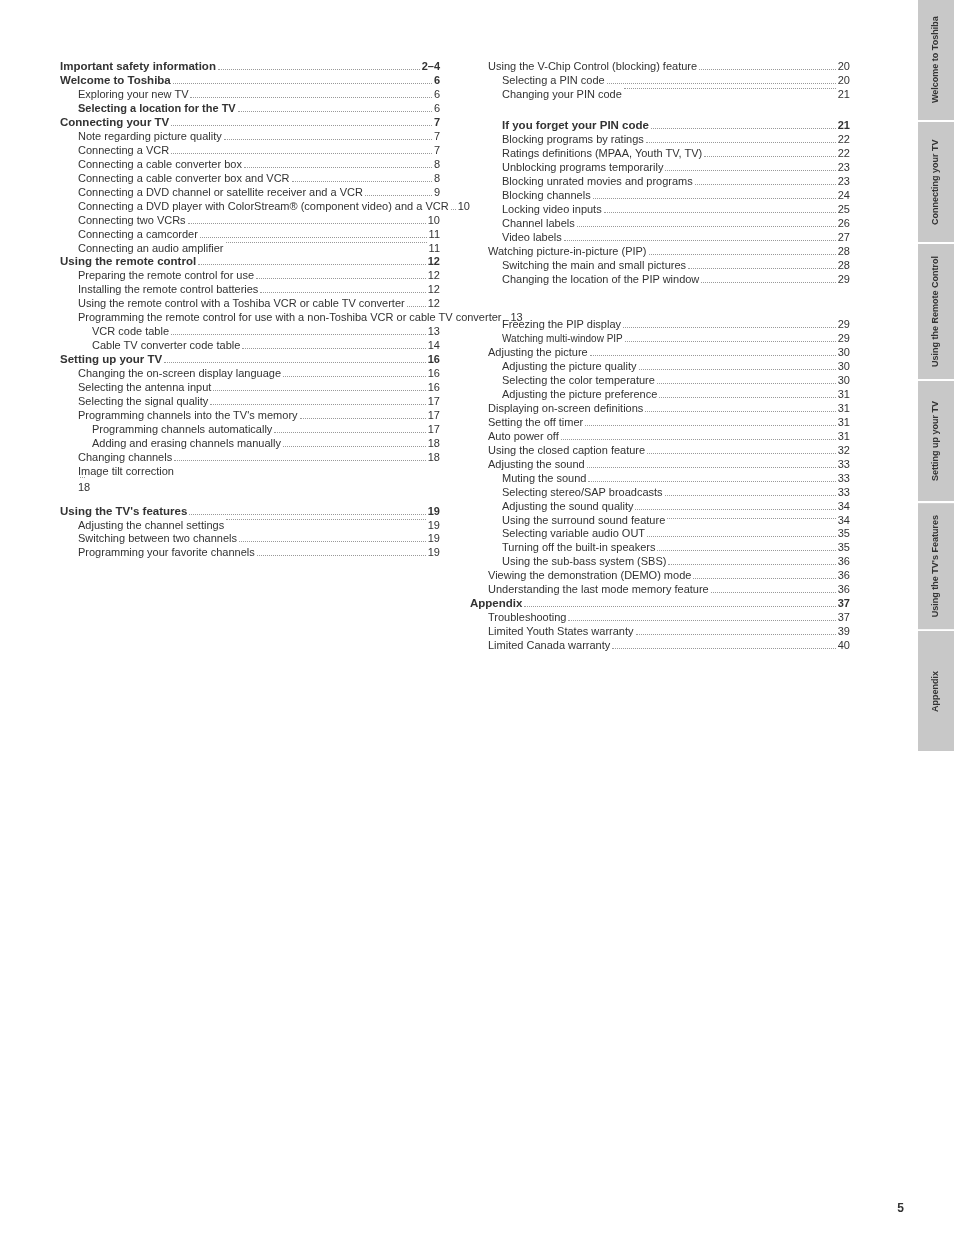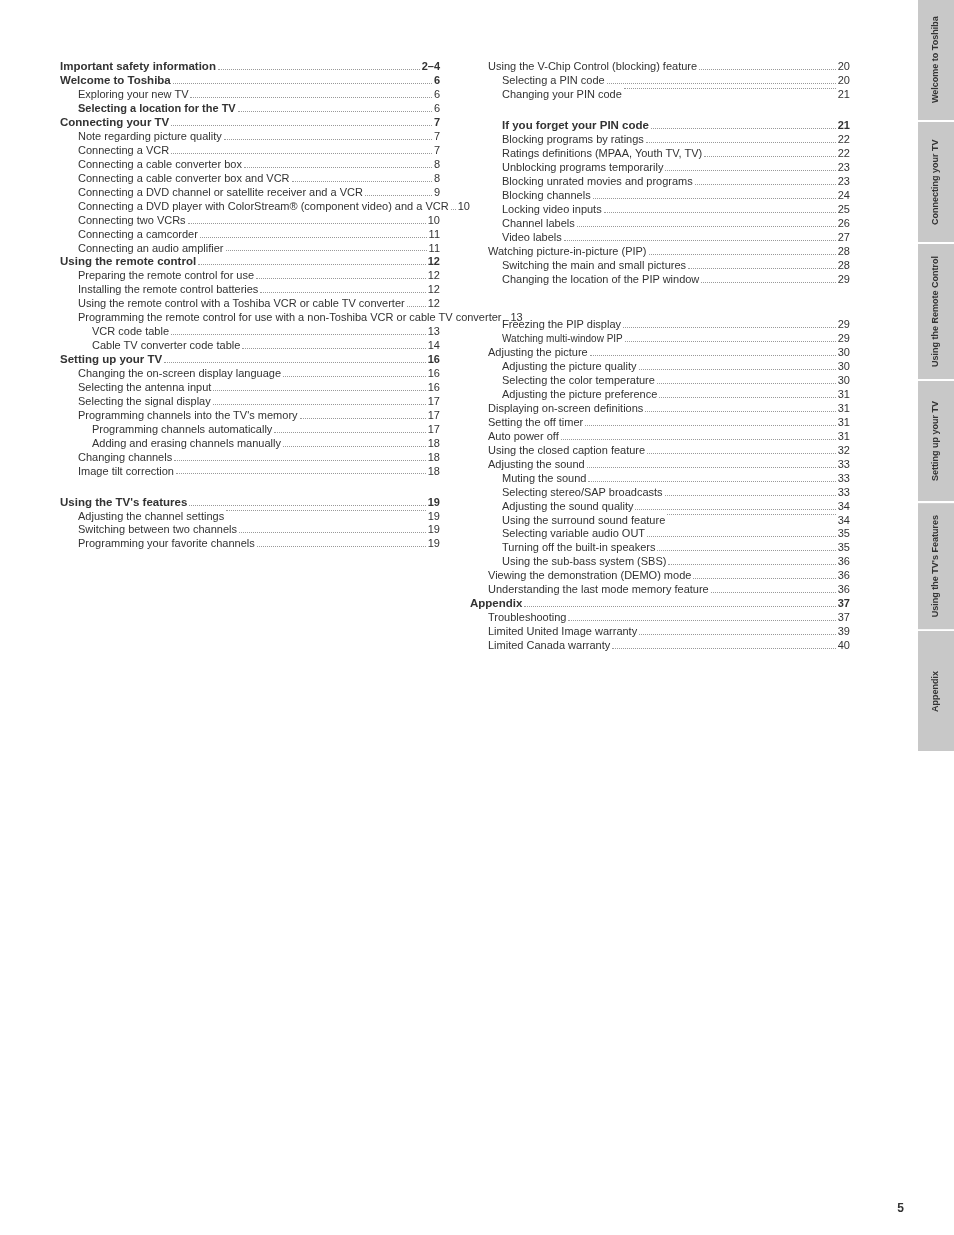--- a/index.html
+++ b/index.html
@@ -140,21 +140,21 @@
           <div style="display: flex; align-items: baseline; width: 100%; margin-bottom: 1px; padding-left: 18px;">
             <span style="font-size: 11px; font-weight: normal; white-space: nowrap; color: rgb(51, 51, 51);">Connecting two VCRs </span>
             <span style="flex: 1 1 0%; border-bottom: 1px dotted rgb(153, 153, 153); margin: 0px 2px 3px; min-width: 5px;"></span>
             <span style="font-size: 11px; font-weight: normal; white-space: nowrap; color: rgb(51, 51, 51);">10</span>
           </div>
           <div style="display: flex; align-items: baseline; width: 100%; margin-bottom: 1px; padding-left: 18px;">
             <span style="font-size: 11px; font-weight: normal; white-space: nowrap; color: rgb(51, 51, 51);">Connecting a camcorder </span>
             <span style="flex: 1 1 0%; border-bottom: 1px dotted rgb(153, 153, 153); margin: 0px 2px 3px; min-width: 5px;"></span>
             <span style="font-size: 11px; font-weight: normal; white-space: nowrap; color: rgb(51, 51, 51);">11</span>
           </div>
-          <div style="display: flex; align-items: flex-end; width: 100%; margin-bottom: 1px; padding-left: 18px;">
+          <div style="display: flex; align-items: flex-start; width: 100%; margin-bottom: 1px; padding-left: 18px;">
             <span style="font-size: 11px; font-weight: normal; white-space: nowrap; color: rgb(51, 51, 51);">Connecting an audio amplifier</span>
             <span style="flex: 1 1 0%; border-bottom: 1px dotted rgb(153, 153, 153); margin: 0px 2px 3px; min-width: 5px;"></span>
             <span style="font-size: 11px; font-weight: normal; white-space: nowrap; color: rgb(51, 51, 51);">11</span>
           </div>
           <div style="display: flex; align-items: baseline; width: 100%; margin-bottom: 1px; padding-left: 0px;">
             <span style="font-size: 11.5px; font-weight: bold; white-space: nowrap; color: rgb(51, 51, 51);">Using the remote control </span>
             <span style="flex: 1 1 0%; border-bottom: 1px dotted rgb(153, 153, 153); margin: 0px 2px 3px; min-width: 5px;"></span>
             <span style="font-size: 11px; font-weight: bold; white-space: nowrap; color: rgb(51, 51, 51);">12</span>
           </div>
           <div style="display: flex; align-items: baseline; width: 100%; margin-bottom: 1px; padding-left: 18px;">
@@ -196,21 +196,21 @@
             <span style="font-size: 11px; font-weight: normal; white-space: nowrap; color: rgb(51, 51, 51);">Changing the on-screen display language </span>
             <span style="flex: 1 1 0%; border-bottom: 1px dotted rgb(153, 153, 153); margin: 0px 2px 3px; min-width: 5px;"></span>
             <span style="font-size: 11px; font-weight: normal; white-space: nowrap; color: rgb(51, 51, 51);">16</span>
           </div>
           <div style="display: flex; align-items: baseline; width: 100%; margin-bottom: 1px; padding-left: 18px;">
             <span style="font-size: 11px; font-weight: normal; white-space: nowrap; color: rgb(51, 51, 51);">Selecting the antenna input </span>
             <span style="flex: 1 1 0%; border-bottom: 1px dotted rgb(153, 153, 153); margin: 0px 2px 3px; min-width: 5px;"></span>
             <span style="font-size: 11px; font-weight: normal; white-space: nowrap; color: rgb(51, 51, 51);">16</span>
           </div>
           <div style="display: flex; align-items: baseline; width: 100%; margin-bottom: 1px; padding-left: 18px;">
-            <span style="font-size: 11px; font-weight: normal; white-space: nowrap; color: rgb(51, 51, 51);">Selecting the signal display </span>
+            <span style="font-size: 11px; font-weight: normal; white-space: nowrap; color: rgb(51, 51, 51);">Selecting the signal quality </span>
             <span style="flex: 1 1 0%; border-bottom: 1px dotted rgb(153, 153, 153); margin: 0px 2px 3px; min-width: 5px;"></span>
             <span style="font-size: 11px; font-weight: normal; white-space: nowrap; color: rgb(51, 51, 51);">17</span>
           </div>
           <div style="display: flex; align-items: baseline; width: 100%; margin-bottom: 1px; padding-left: 18px;">
             <span style="font-size: 11px; font-weight: normal; white-space: nowrap; color: rgb(51, 51, 51);">Programming channels into the TV's memory </span>
             <span style="flex: 1 1 0%; border-bottom: 1px dotted rgb(153, 153, 153); margin: 0px 2px 3px; min-width: 5px;"></span>
             <span style="font-size: 11px; font-weight: normal; white-space: nowrap; color: rgb(51, 51, 51);">17</span>
           </div>
           <div style="display: flex; align-items: baseline; width: 100%; margin-bottom: 1px; padding-left: 32px;">
             <span style="font-size: 11px; font-weight: normal; white-space: nowrap; color: rgb(51, 51, 51);">Programming channels automatically </span>
@@ -220,21 +220,21 @@
           <div style="display: flex; align-items: baseline; width: 100%; margin-bottom: 1px; padding-left: 32px;">
             <span style="font-size: 11px; font-weight: normal; white-space: nowrap; color: rgb(51, 51, 51);">Adding and erasing channels manually </span>
             <span style="flex: 1 1 0%; border-bottom: 1px dotted rgb(153, 153, 153); margin: 0px 2px 3px; min-width: 5px;"></span>
             <span style="font-size: 11px; font-weight: normal; white-space: nowrap; color: rgb(51, 51, 51);">18</span>
           </div>
           <div style="display: flex; align-items: baseline; width: 100%; margin-bottom: 1px; padding-left: 18px;">
             <span style="font-size: 11px; font-weight: normal; white-space: nowrap; color: rgb(51, 51, 51);">Changing channels</span>
             <span style="flex: 1 1 0%; border-bottom: 1px dotted rgb(153, 153, 153); margin: 0px 2px 3px; min-width: 5px;"></span>
             <span style="font-size: 11px; font-weight: normal; white-space: nowrap; color: rgb(51, 51, 51);">18</span>
           </div>
-          <div style="display: flex; align-items: flex-end; width: 100%; margin-bottom: 19px; padding-left: 18px;">
+          <div style="display: flex; align-items: flex-start; width: 100%; margin-bottom: 12px; padding-left: 18px; flex-direction: column;">
             <span style="font-size: 11px; font-weight: normal; white-space: nowrap; color: rgb(51, 51, 51);">Image tilt correction</span>
             <span style="flex: 1 1 0%; border-bottom: 1px dotted rgb(153, 153, 153); margin: 0px 2px 3px; min-width: 5px;"></span>
             <span style="font-size: 11px; font-weight: normal; white-space: nowrap; color: rgb(51, 51, 51);">18</span>
           </div>
           <div style="display: flex; align-items: baseline; width: 100%; margin-bottom: 1px; padding-left: 0px;">
             <span style="font-size: 11.5px; font-weight: bold; white-space: nowrap; color: rgb(51, 51, 51);">Using the TV's features</span>
             <span style="flex: 1 1 0%; border-bottom: 1px dotted rgb(153, 153, 153); margin: 0px 2px 3px; min-width: 5px;"></span>
             <span style="font-size: 11px; font-weight: bold; white-space: nowrap; color: rgb(51, 51, 51);">19</span>
           </div>
           <div style="display: flex; align-items: flex-start; width: 100%; margin-bottom: 1px; padding-left: 18px;">
@@ -392,21 +392,21 @@
           <div style="display: flex; align-items: baseline; width: 100%; margin-bottom: 1px; padding-left: 32px;">
             <span style="font-size: 11px; font-weight: normal; white-space: nowrap; color: rgb(51, 51, 51);">Selecting stereo/SAP broadcasts</span>
             <span style="flex: 1 1 0%; border-bottom: 1px dotted rgb(153, 153, 153); margin: 0px 2px 3px; min-width: 5px;"></span>
             <span style="font-size: 11px; font-weight: normal; white-space: nowrap; color: rgb(51, 51, 51);">33</span>
           </div>
           <div style="display: flex; align-items: baseline; width: 100%; margin-bottom: 1px; padding-left: 32px;">
             <span style="font-size: 11px; font-weight: normal; white-space: nowrap; color: rgb(51, 51, 51);">Adjusting the sound quality </span>
             <span style="flex: 1 1 0%; border-bottom: 1px dotted rgb(153, 153, 153); margin: 0px 2px 3px; min-width: 5px;"></span>
             <span style="font-size: 11px; font-weight: normal; white-space: nowrap; color: rgb(51, 51, 51);">34</span>
           </div>
-          <div style="display: flex; align-items: flex-start; width: 100%; margin-bottom: 1px; padding-left: 32px;">
+          <div style="display: flex; align-items: center; width: 100%; margin-bottom: 1px; padding-left: 32px;">
             <span style="font-size: 11px; font-weight: normal; white-space: nowrap; color: rgb(51, 51, 51);">Using the surround sound feature </span>
             <span style="flex: 1 1 0%; border-bottom: 1px dotted rgb(153, 153, 153); margin: 0px 2px 3px; min-width: 5px;"></span>
             <span style="font-size: 11px; font-weight: normal; white-space: nowrap; color: rgb(51, 51, 51);">34</span>
           </div>
           <div style="display: flex; align-items: baseline; width: 100%; margin-bottom: 1px; padding-left: 32px;">
             <span style="font-size: 11px; font-weight: normal; white-space: nowrap; color: rgb(51, 51, 51);">Selecting variable audio OUT </span>
             <span style="flex: 1 1 0%; border-bottom: 1px dotted rgb(153, 153, 153); margin: 0px 2px 3px; min-width: 5px;"></span>
             <span style="font-size: 11px; font-weight: normal; white-space: nowrap; color: rgb(51, 51, 51);">35</span>
           </div>
           <div style="display: flex; align-items: baseline; width: 100%; margin-bottom: 1px; padding-left: 32px;">
@@ -433,21 +433,21 @@
             <span style="font-size: 11.5px; font-weight: bold; white-space: nowrap; color: rgb(51, 51, 51);">Appendix</span>
             <span style="flex: 1 1 0%; border-bottom: 1px dotted rgb(153, 153, 153); margin: 0px 2px 3px; min-width: 5px;"></span>
             <span style="font-size: 11px; font-weight: bold; white-space: nowrap; color: rgb(51, 51, 51);">37</span>
           </div>
           <div style="display: flex; align-items: baseline; width: 100%; margin-bottom: 1px; padding-left: 18px;">
             <span style="font-size: 11px; font-weight: normal; white-space: nowrap; color: rgb(51, 51, 51);">Troubleshooting </span>
             <span style="flex: 1 1 0%; border-bottom: 1px dotted rgb(153, 153, 153); margin: 0px 2px 3px; min-width: 5px;"></span>
             <span style="font-size: 11px; font-weight: normal; white-space: nowrap; color: rgb(51, 51, 51);">37</span>
           </div>
           <div style="display: flex; align-items: baseline; width: 100%; margin-bottom: 1px; padding-left: 18px;">
-            <span style="font-size: 11px; font-weight: normal; white-space: nowrap; color: rgb(51, 51, 51);">Limited United Image warranty</span>
+            <span style="font-size: 11px; font-weight: normal; white-space: nowrap; color: rgb(51, 51, 51);">Limited Youth States warranty</span>
             <span style="flex: 1 1 0%; border-bottom: 1px dotted rgb(153, 153, 153); margin: 0px 2px 3px; min-width: 5px;"></span>
             <span style="font-size: 11px; font-weight: normal; white-space: nowrap; color: rgb(51, 51, 51);">39</span>
           </div>
           <div style="display: flex; align-items: baseline; width: 100%; margin-bottom: 1px; padding-left: 18px;">
             <span style="font-size: 11px; font-weight: normal; white-space: nowrap; color: rgb(51, 51, 51);">Limited Canada warranty </span>
             <span style="flex: 1 1 0%; border-bottom: 1px dotted rgb(153, 153, 153); margin: 0px 2px 3px; min-width: 5px;"></span>
             <span style="font-size: 11px; font-weight: normal; white-space: nowrap; color: rgb(51, 51, 51);">40</span>
           </div>
         </div>
     </div>

